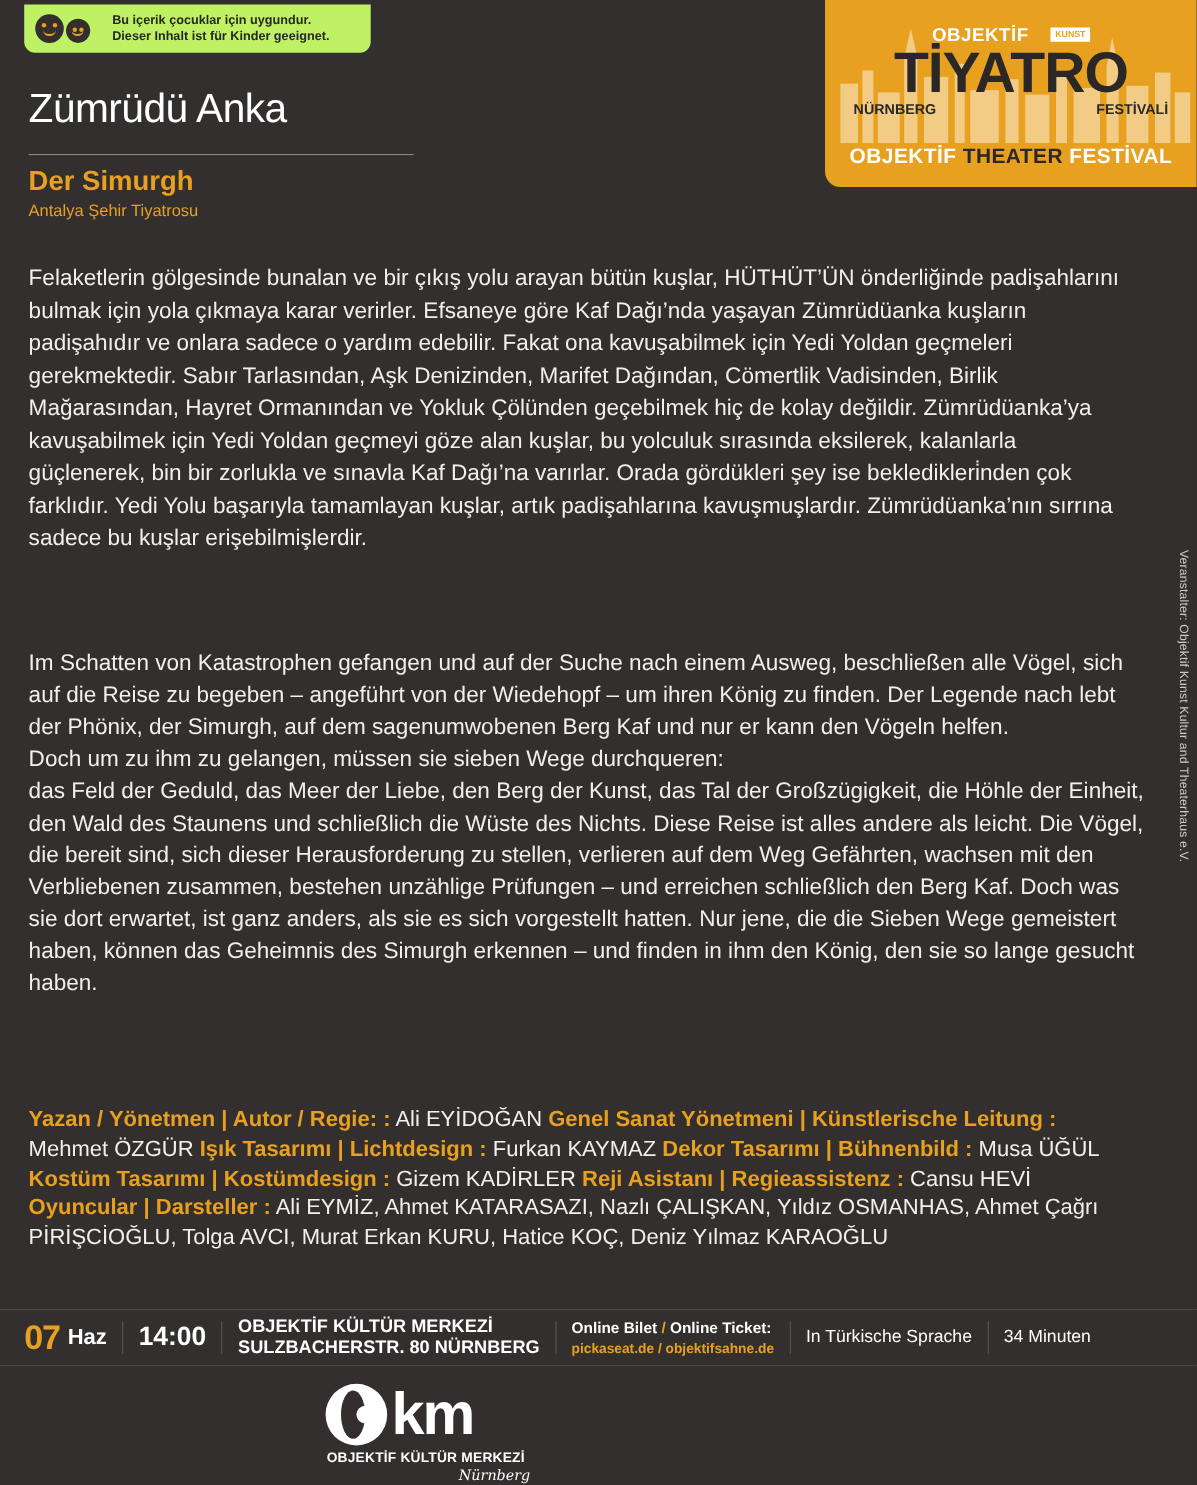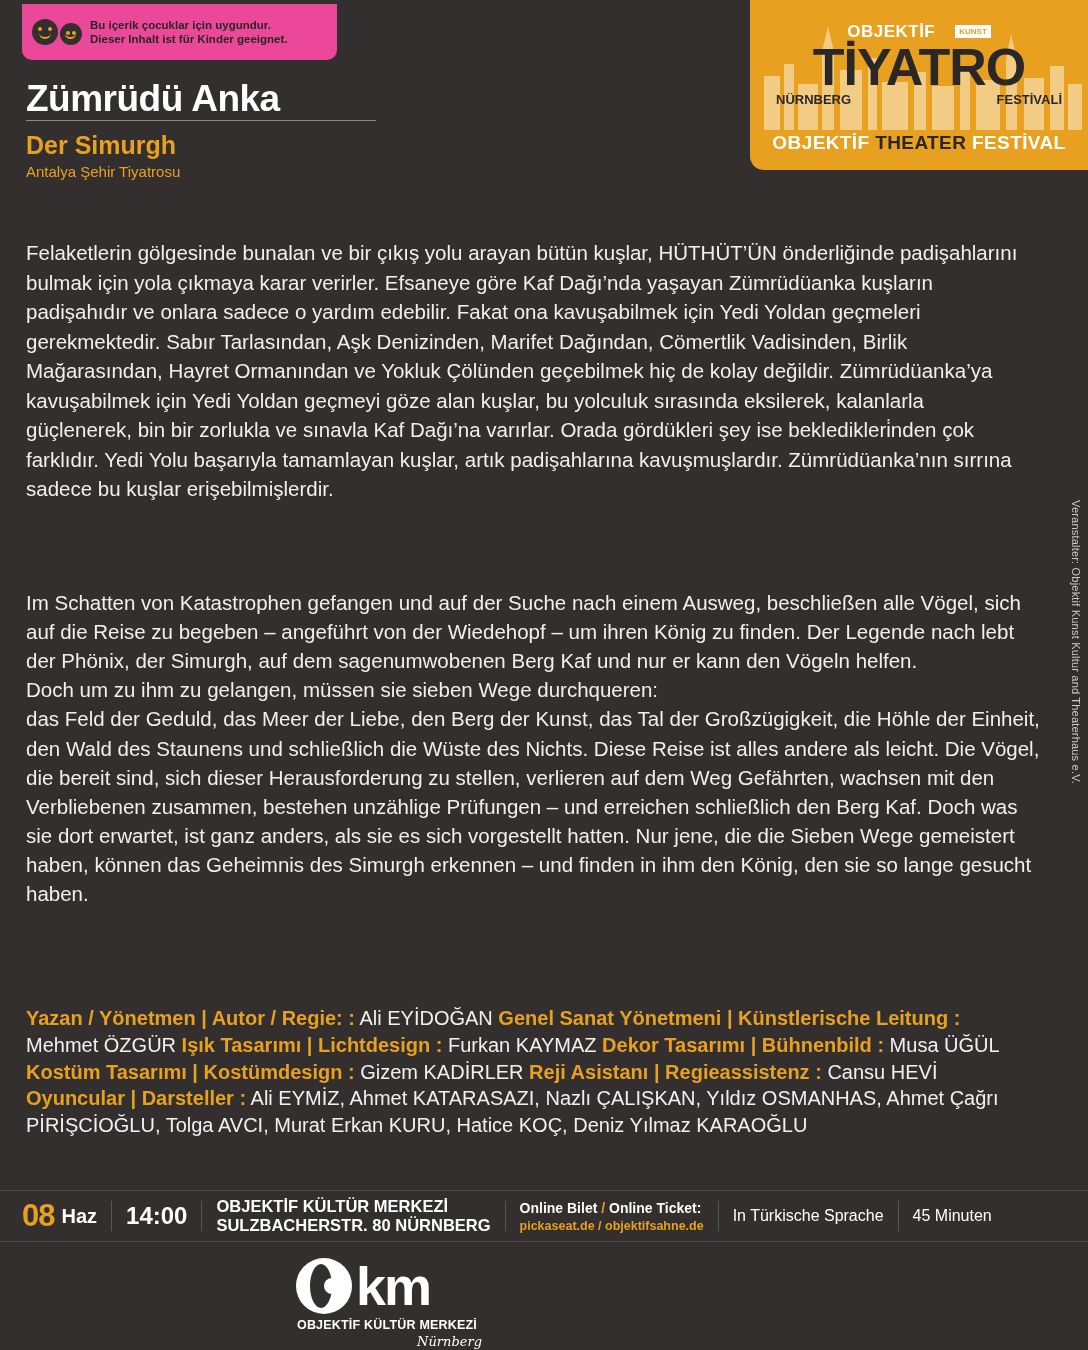--- a/index.html
+++ b/index.html
@@ -11,27 +11,27 @@
     font-family: "Liberation Sans", sans-serif;
     color: #ffffff;
     position: relative;
     overflow: hidden;
   }
 
   
   .kids-badge {
     position: absolute;
     left: 22px; top: 4px;
-    width: 315px; height: 56px;
-    background: #ec4899;
+    width: 315px; height: 44px;
+    background: #bef264;
     border-radius: 0 0 10px 10px;
     display: flex;
     align-items: center;
     padding-left: 10px;
-    gap: 8px;
+    gap: 20px;
   }
   .kids-faces { display: flex; align-items: flex-end; gap: 2px; }
   .face { width: 26px; height: 26px; border-radius: 50%; background: #332f2f; position: relative; }
   .face.small { width: 22px; height: 22px; }
   .face .eye { position: absolute; width: 4px; height: 4px; border-radius: 50%; background: #e8a020; top: 8px; }
   .face .eye.l { left: 6px; }
   .face .eye.r { right: 6px; }
   .face .mouth { position: absolute; width: 12px; height: 6px; border-bottom: 2px solid #e8a020; border-radius: 0 0 12px 12px; bottom: 6px; left: 7px; }
   .face.small .mouth { left: 5px; width: 11px; }
   .kids-text { font-size: 11.5px; font-weight: bold; line-height: 1.25; color: #2a2626; }
@@ -76,22 +76,22 @@
   .logo-bottom {
     position: absolute; left: 0; right: 0; bottom: 16px;
     text-align: center; font-size: 19px; font-weight: bold;
     letter-spacing: .4px; color: #ffffff;
   }
   .logo-bottom .dark { color: #2b2727; }
 
   
   .title-block { position: absolute; left: 26px; top: 78px; width: 640px; }
   .main-title {
-    font-size: 37px; font-weight: bold; color: #ffffff;
-    letter-spacing: -.5px; padding-bottom: 0;
+    font-size: 37px; font-weight: normal; color: #ffffff;
+    letter-spacing: -.5px; padding-bottom: 20px;
     border-bottom: 1.5px solid #8d8888;
     display: inline-block; min-width: 350px;
   }
   .sub-title { font-size: 25px; font-weight: bold; color: #e8a020; margin-top: 10px; }
   .company { font-size: 15px; color: #e8a020; margin-top: 3px; }
 
   
   .body-tr {
     position: absolute; left: 26px; top: 238px; width: 1005px;
     font-size: 20.5px; line-height: 1.44; color: #f2f0ef;
@@ -235,38 +235,38 @@
 <div class="body-tr">Felaketlerin gölgesinde bunalan ve bir çıkış yolu arayan bütün kuşlar, HÜTHÜT’ÜN önderliğinde padişahlarını bulmak için yola çıkmaya karar verirler.  Efsaneye göre Kaf Dağı’nda yaşayan Zümrüdüanka kuşların padişahıdır ve onlara sadece o yardım edebilir. Fakat ona kavuşabilmek için Yedi Yoldan geçmeleri gerekmektedir. Sabır Tarlasından, Aşk Denizinden, Marifet Dağından, Cömertlik Vadisinden, Birlik Mağarasından, Hayret Ormanından ve Yokluk Çölünden geçebilmek hiç de kolay değildir. Zümrüdüanka’ya kavuşabilmek için Yedi Yoldan geçmeyi göze alan kuşlar, bu yolculuk sırasında eksilerek, kalanlarla güçlenerek, bin bir zorlukla ve sınavla Kaf Dağı’na varırlar. Orada gördükleri şey ise bekledikleri̇nden çok farklıdır. Yedi Yolu başarıyla tamamlayan kuşlar, artık padişahlarına kavuşmuşlardır. Zümrüdüanka’nın sırrına sadece bu kuşlar erişebilmişlerdir.</div>
 <div class="body-de" style="white-space:pre-line;">Im Schatten von Katastrophen gefangen und auf der Suche nach einem Ausweg, beschließen alle Vögel, sich auf die Reise zu begeben – angeführt von der Wiedehopf – um ihren König zu finden. Der Legende nach lebt der Phönix, der Simurgh, auf dem sagenumwobenen Berg Kaf und nur er kann den Vögeln helfen.
 Doch um zu ihm zu gelangen, müssen sie sieben Wege durchqueren:
 das Feld der Geduld, das Meer der Liebe, den Berg der Kunst, das Tal der Großzügigkeit, die Höhle der Einheit, den Wald des Staunens und schließlich die Wüste des Nichts. Diese Reise ist alles andere als leicht. Die Vögel, die bereit sind, sich dieser Herausforderung zu stellen, verlieren auf dem Weg Gefährten, wachsen mit den Verbliebenen zusammen, bestehen unzählige Prüfungen – und erreichen schließlich den Berg Kaf. Doch was sie dort erwartet, ist ganz anders, als sie es sich vorgestellt hatten. Nur jene, die die Sieben Wege gemeistert haben, können das Geheimnis des Simurgh erkennen – und finden in ihm den König, den sie so lange gesucht haben.</div>
 
 <div class="credits"><b>Yazan / Yönetmen | Autor / Regie: :</b><span> Ali EYİDOĞAN </span><b>Genel Sanat Yönetmeni | Künstlerische Leitung :</b><span> Mehmet ÖZGÜR </span><b>Işık Tasarımı | Lichtdesign :</b><span> Furkan KAYMAZ </span><b>Dekor Tasarımı | Bühnenbild :</b><span> Musa ÜĞÜL </span><b>Kostüm Tasarımı | Kostümdesign :</b><span> Gizem KADİRLER </span><b>Reji Asistanı | Regieassistenz :</b><span> Cansu HEVİ </span><b>Oyuncular | Darsteller :</b><span> Ali EYMİZ, Ahmet KATARASAZI, Nazlı ÇALIŞKAN, Yıldız OSMANHAS, Ahmet Çağrı PİRİŞCİOĞLU, Tolga AVCI, Murat Erkan KURU, Hatice KOÇ, Deniz Yılmaz KARAOĞLU</span></div>
 
 <div class="vertical-note">Veranstalter: Objektif Kunst Kultur and Theaterhaus e.V.</div>
 
 <div class="info-bar">
-  <span class="date-num">08</span>
+  <span class="date-num">07</span>
   <span class="date-mon">Haz</span>
   <span class="divider"></span>
   <span class="time">14:00</span>
   <span class="divider"></span>
   <span class="venue">
     <span>OBJEKTİF KÜLTÜR MERKEZİ</span><br>
     <span>SULZBACHERSTR. 80 NÜRNBERG</span>
   </span>
   <span class="divider"></span>
   <span>
     <span class="ticket-label"><span>Online Bilet </span><span class="or">/</span><span> Online Ticket:</span></span>
     <span class="ticket-urls" style="display:block">pickaseat.de / objektifsahne.de</span>
   </span>
   <span class="divider"></span>
   <span class="lang">In Türkische Sprache</span>
   <span class="divider"></span>
-  <span class="dur">45 Minuten</span>
+  <span class="dur">34 Minuten</span>
 </div>
 
 <div class="footer">
   <div class="okm">
     <span class="okm-circle"></span>
     <span class="okm-km">km</span>
   </div>
   <div class="okm-caption">OBJEKTİF KÜLTÜR MERKEZİ</div>
   <div class="okm-nurn">Nürnberg</div>
 </div>

